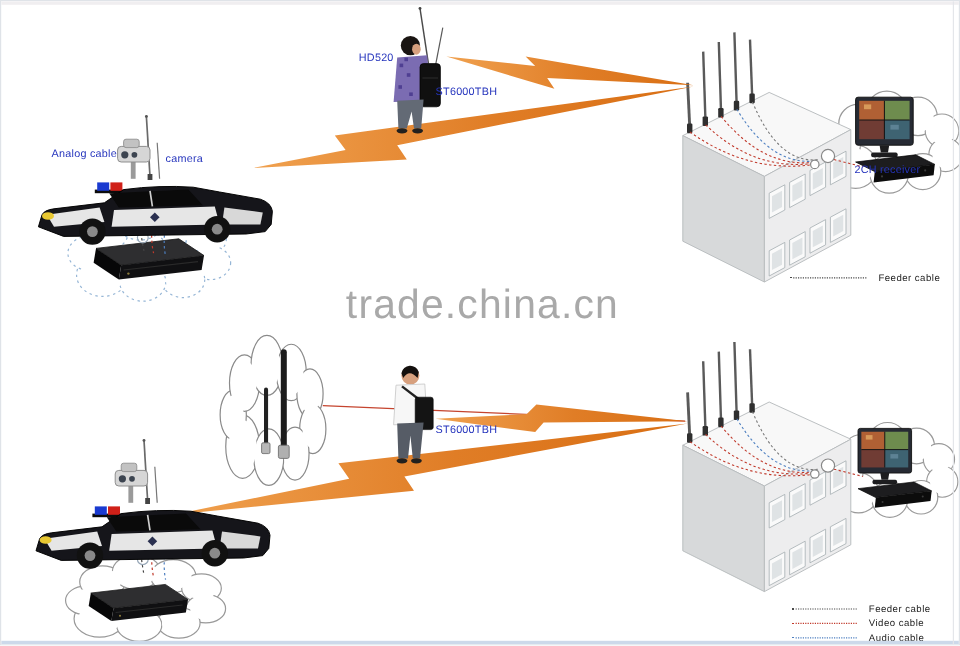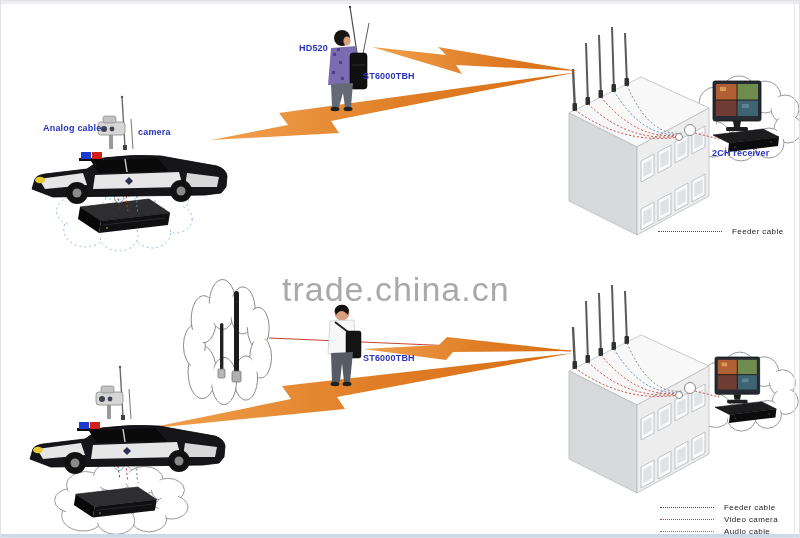--- a/index.html
+++ b/index.html
@@ -6,26 +6,26 @@
   #stage{
     position:relative;width:800px;height:538px;background:#fff;overflow:hidden;
     font-family:"Liberation Sans",sans-serif;
     border:1px solid #dfe3e8;box-sizing:border-box;
   }
   #scene{position:absolute;left:0;top:0;}
   .edge-top{position:absolute;left:0;top:0;width:800px;height:3px;background:#f0eef0;}
   .edge-bottom{position:absolute;left:0;bottom:0;width:800px;height:3px;background:#ccd9ea;}
   .edge-right{position:absolute;right:4px;top:0;bottom:0;width:1px;background:#e4e6ea;}
   .label{
-    position:absolute;font-weight:bold;font-size:9px;color:#2635bd;
+    position:absolute;font-weight:normal;font-size:9px;color:#2635bd;
     white-space:nowrap;letter-spacing:0.2px;
   }
   .watermark{
-    position:absolute;left:281px;top:234px;width:240px;
-    font-size:34px;color:#a9a9a9;letter-spacing:1px;font-weight:400;margin-top:35px;
+    position:absolute;left:281px;top:234px;width:240px;text-align:center;
+    font-size:34px;color:#a9a9a9;letter-spacing:1px;font-weight:400;
   }
   .legend{position:absolute;display:flex;flex-direction:column;gap:3px;}
   .legend-row{display:flex;align-items:center;height:9px;}
   .legend-line{display:inline-block;height:0;border-top-width:1.5px;border-top-style:dotted;}
   .legend-line--long{width:64px;}
   .legend-line--short{width:54px;}
   .legend-line--feeder{border-top-color:#4a4a4a;}
   .legend-line--video{border-top-color:#c0392b;}
   .legend-line--audio{border-top-color:#4d7fc0;}
   .legend-text{margin-left:10px;font-size:8px;color:#222;letter-spacing:0.4px;text-align:center;}
@@ -270,40 +270,40 @@
       <ellipse cx="346" cy="383" rx="4.5" ry="2.2" fill="#22201e"></ellipse>
     </g>
 
     <use href="#monitor-set" transform="translate(714,356) scale(0.93)"></use>
   </svg>
 
   <div class="label" style="left:42px;top:122px">Analog cable</div>
   <div class="label" style="left:137px;top:126px">camera</div>
   <div class="label" style="left:298px;top:42px">HD520</div>
   <div class="label" style="left:362px;top:70px">ST6000TBH</div>
-  <div class="label" style="left:711px;top:147px">2CH receiver</div>
+  <div class="label" style="left:711px;top:135px">2CH receiver</div>
   <div class="label" style="left:362px;top:352px">ST6000TBH</div>
 
   <div class="watermark">trade.china.cn</div>
 
   <div class="legend" style="left:657px;top:226px">
     <div class="legend-row">
       <span class="legend-line legend-line--long legend-line--feeder"></span>
       <span class="legend-text">Feeder cable</span>
     </div>
   </div>
 
   <div class="legend" style="left:659px;top:502px">
     <div class="legend-row">
       <span class="legend-line legend-line--short legend-line--feeder"></span>
       <span class="legend-text">Feeder cable</span>
     </div>
     <div class="legend-row">
       <span class="legend-line legend-line--short legend-line--video"></span>
-      <span class="legend-text">Video camera</span>
+      <span class="legend-text">Video cable</span>
     </div>
     <div class="legend-row">
       <span class="legend-line legend-line--short legend-line--audio"></span>
       <span class="legend-text">Audio cable</span>
     </div>
   </div>
 
   <div class="edge-top"></div>
   <div class="edge-bottom"></div>
   <div class="edge-right"></div>

